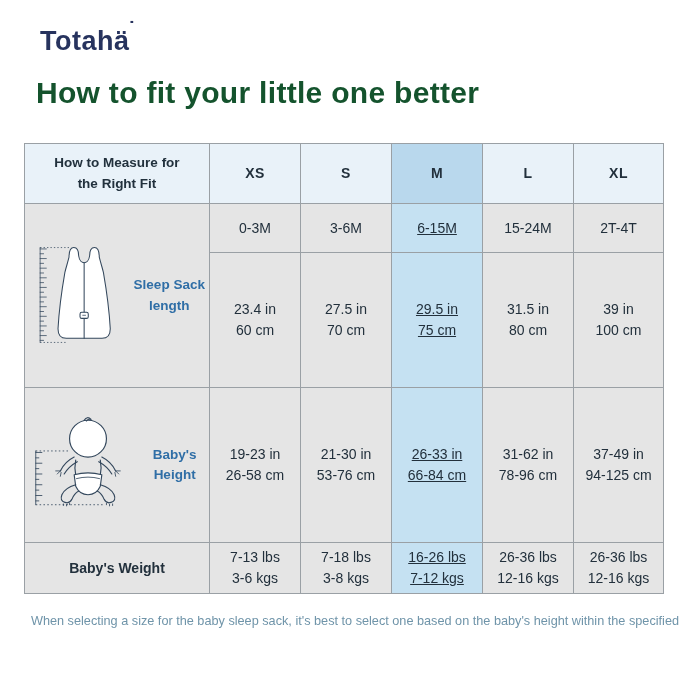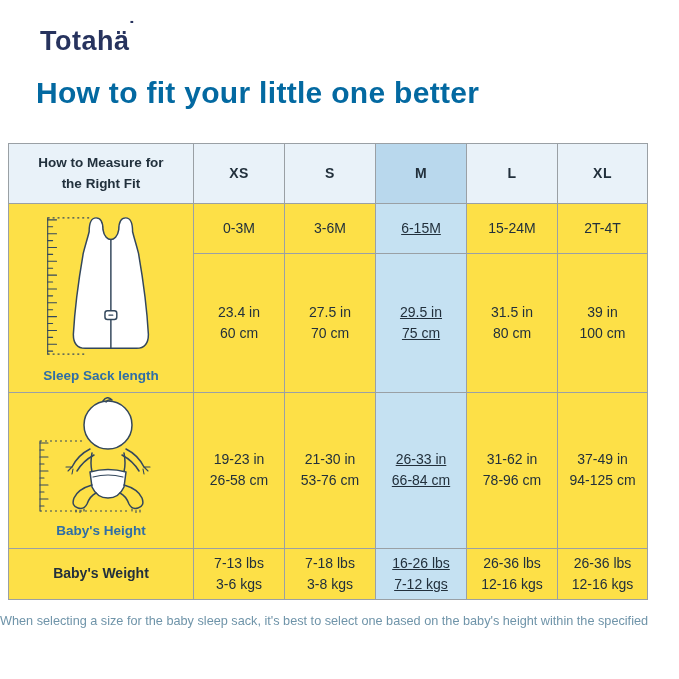--- a/index.html
+++ b/index.html
@@ -12,47 +12,47 @@
   .logo {
     position:absolute; left:40px; top:26px;
     font-size:27px; font-weight:700; color:#27335e; letter-spacing:0.5px;
   }
   .logo .paw-dot {
     display:inline-block; position:relative; top:-14px; left:-1px;
     font-size:20px; line-height:0;
   }
   .heading {
     position:absolute; left:36px; top:76px;
-    font-size:30px; font-weight:700; color:#0369a1; letter-spacing:0.3px;
+    font-size:30px; font-weight:700; color:#14532d; letter-spacing:0.3px;
   }
   table.size-chart {
-    position:absolute; left:8px; top:143px;
+    position:absolute; left:24px; top:143px;
     width:639px; border-collapse:collapse; table-layout:fixed;
-    background:#fde047;
+    background:#e5e5e5;
   }
   table.size-chart th, table.size-chart td {
     border:1px solid #9aa0a5; text-align:center; vertical-align:middle;
     color:#22303c; font-size:14px; line-height:1.5; padding:2px;
   }
   tr.header-row { height:60px; }
   tr.age-row { height:49px; }
   tr.length-row { height:135px;margin-left:28px; }
   tr.height-row { height:155px; }
   tr.weight-row { height:51px;padding-left:44px; }
   .header-row th { background:#e9f2f9; font-weight:600; }
   .corner div { font-size:13.5px; font-weight:600; color:#22313d; line-height:1.5; }
   .size-h { font-size:17px; color:#1f2d3c; letter-spacing:0.5px; }
   .hl-h { background:#b9d8ed !important; }
   .hl { background:#c5e1f2;text-decoration:underline; }
   .illus-cell { padding:4px 0 6px 0 !important; }
-  .illus-wrap { display:flex; flex-direction:column; align-items:center; justify-content:center; }
+  .illus-wrap { display:flex; flex-direction:row; align-items:center; justify-content:center; }
   .row-label { font-size:13.5px; font-weight:600; color:#2f6ea6; margin-top:2px; }
   .weight-label-cell { font-size:13.5px; font-weight:600; color:#2f6ea6; }
   .footnote {
-    position:absolute; left:0; top:611px; width:679px; text-align:left;
+    position:absolute; left:0; top:611px; width:679px; text-align:right;
     font-size:12.7px; color:#6f94a9; line-height:1.7; font-weight:500;
   }
   svg .ln { fill:none; stroke:#33475c; stroke-width:1.5; stroke-linecap:round; stroke-linejoin:round; }
   svg .thin { fill:none; stroke:#33475c; stroke-width:1.1; stroke-linecap:round; }
   svg .dots { fill:none; stroke:#33475c; stroke-width:1.1; stroke-dasharray:2 3; }
   svg .fillw { fill:#ffffff; }
 </style>
 </head>
 <body>
 

